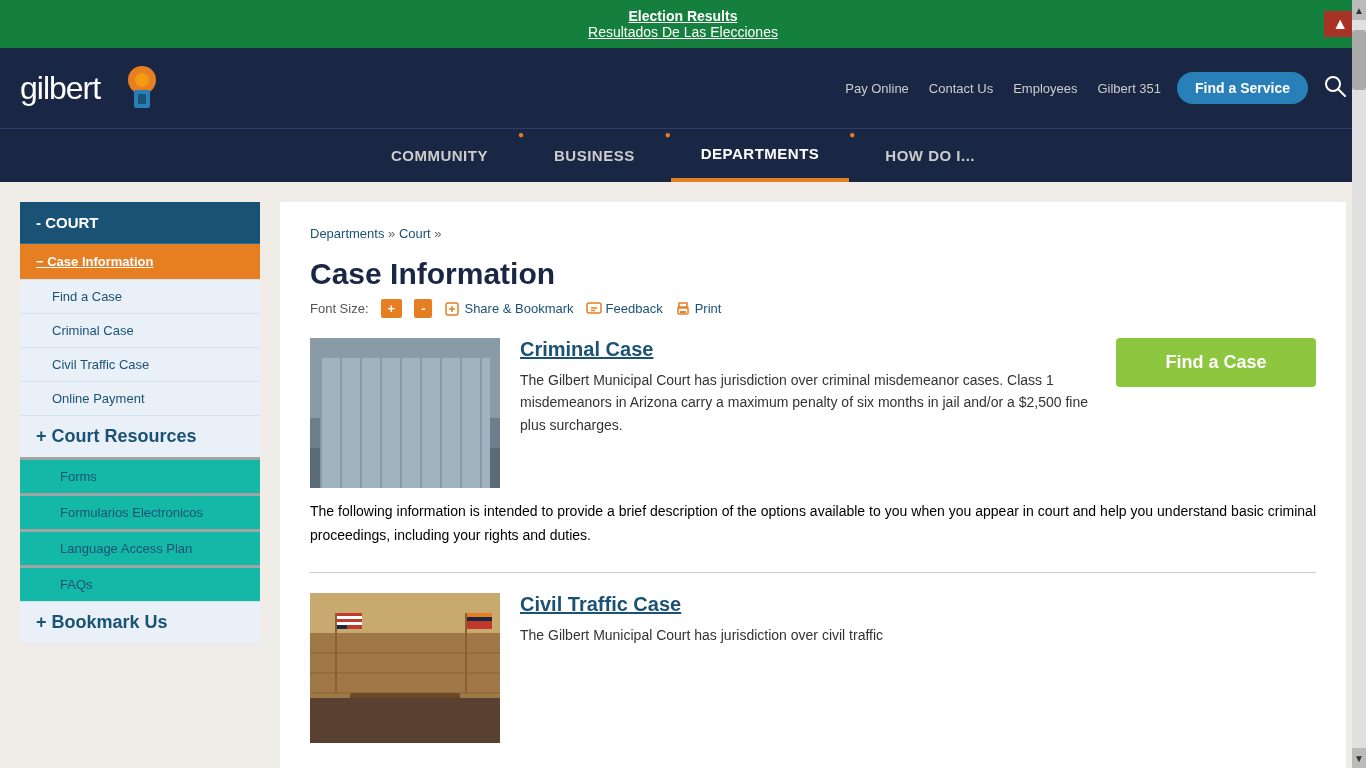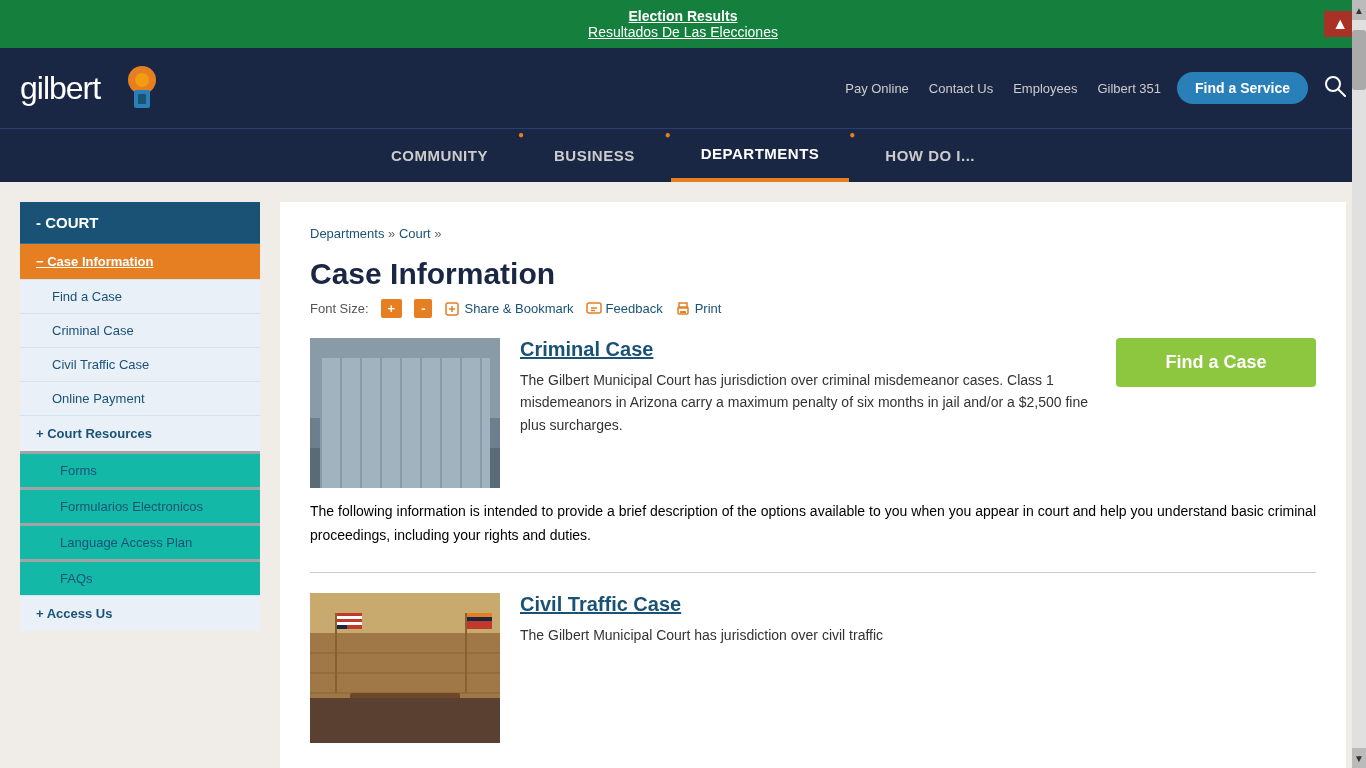--- a/index.html
+++ b/index.html
@@ -126,21 +126,21 @@
       color: #1a5276;
       cursor: pointer;
       font-size: 13px;
       border-top: 1px solid #d5e3f0;
     }
     .sidebar-group-item {
       padding: 10px 16px;
       background: #eaf0f8;
       color: #1a5276;
       cursor: pointer;
-      font-size: 13px;
+      font-size: 18px;
       border-top: 1px solid #d5e3f0;
       font-weight: bold;
       display: flex;
       align-items: center;
       gap: 4px;
     }
     .sidebar-child-item {
       padding: 9px 16px 9px 40px;
       background: #14b8a6;
       color: #1a5276;
@@ -380,21 +380,21 @@
     <div class="sidebar-child-item">
       <span>Formularios Electronicos</span>
     </div>
     <div class="sidebar-child-item">
       <span>Language Access Plan</span>
     </div>
     <div class="sidebar-child-item">
       <span>FAQs</span>
     </div>
     <div class="sidebar-group-item">
-      <span>+ Access Us</span>
+      <span>+ Bookmark Us</span>
     </div>
   </div>
 
   <div class="main-content">
 
     <div class="breadcrumb">
       <a href="#">Departments</a>
       <span> » </span>
       <a href="#">Court</a>
       <span> »</span>

